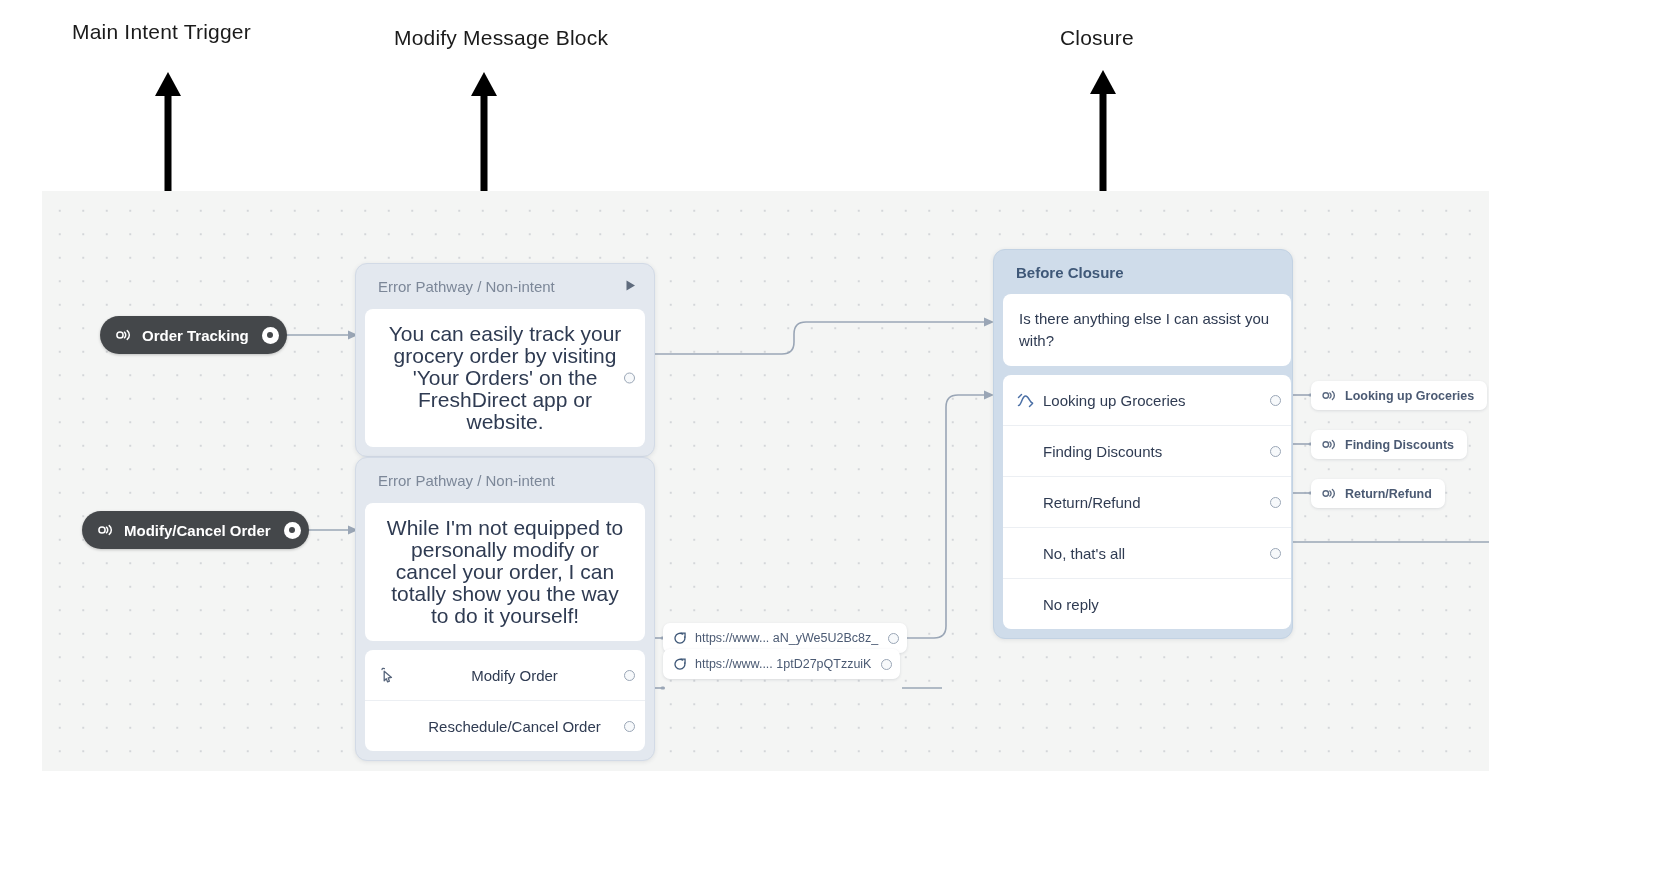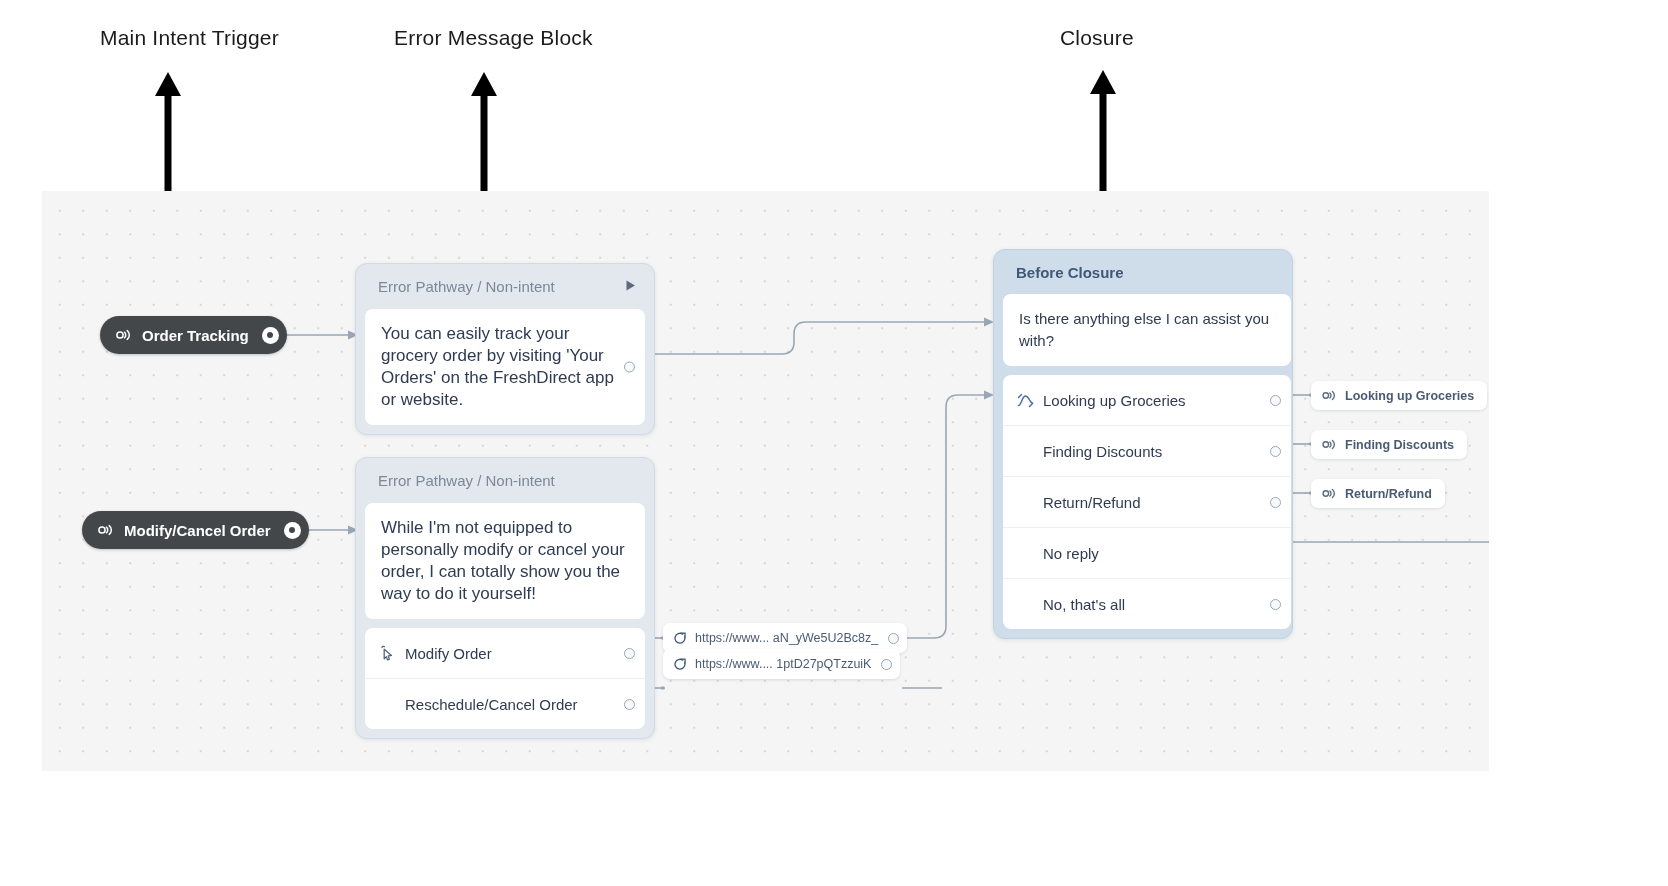--- a/index.html
+++ b/index.html
@@ -74,35 +74,36 @@
 
   
   .err-block{
     position:absolute;
     background:#e3e8ef;
     border:1px solid #d2dae6;
     border-radius:12px;
     padding:0 9px 9px 9px;
     box-shadow:0 1px 4px rgba(40,50,70,.10);
     box-sizing:border-box;
+    text-align:center;
   }
   .err-head{
     height:45px;
     display:flex;align-items:center;justify-content:space-between;
     padding:0 8px 0 13px;
     font-size:15px;
     color:#7c8798;
     font-weight:400;
   }
   .play-ico{color:#5f6b7d;font-size:15px;line-height:1;}
   .err-msg{
     background:#ffffff;
     border-radius:8px;
     padding:14px 16px;
-    font-size:17px;
+    font-size:21px;
     line-height:22px;
     color:#2f3b52;
     position:relative;
   }
   .port-o{
     width:11px;height:11px;border-radius:50%;
     border:1.4px solid #9aa6b6;background:#f7f9fb;
     box-sizing:border-box;
   }
   .err-msg .port-o{position:absolute;right:10px;top:50%;transform:translateY(-50%);}
@@ -167,22 +168,22 @@
     box-shadow:0 1px 3px rgba(40,50,70,.12);
     font-size:12.5px;font-weight:600;color:#4b5a73;
     white-space:nowrap;
     box-sizing:border-box;
   }
   .out-pill .spk{margin-right:9px;display:flex;align-items:center;color:#5a6980;}
 </style>
 </head>
 <body>
 
-<div class="anno-label" style="left:72px;top:26px;margin-left:28px;">Main Intent Trigger</div>
-<div class="anno-label" style="left:394px;top:26px;">Error Message Block</div>
+<div class="anno-label" style="left:72px;top:20px;">Main Intent Trigger</div>
+<div class="anno-label" style="left:394px;top:26px;">Modify Message Block</div>
 <div class="anno-label" style="left:1060px;top:26px;">Closure</div>
 
 <svg class="anno-arrow-up" style="left:152px;top:68px;width:32px;height:205px;" viewBox="0 0 32 205">
   <path d="M16 200 L16 20" stroke="#000" stroke-width="7" fill="none"></path>
   <path d="M16 4 L29 28 L3 28 Z" fill="#000"></path>
 </svg>
 <svg class="anno-arrow-up" style="left:468px;top:68px;width:32px;height:190px;" viewBox="0 0 32 190">
   <path d="M16 186 L16 20" stroke="#000" stroke-width="7" fill="none"></path>
   <path d="M16 4 L29 28 L3 28 Z" fill="#000"></path>
 </svg>
@@ -351,25 +352,25 @@
       </div>
       <div class="choice-row indent">
         <span class="rowlabel">Finding Discounts</span>
         <span class="port-o"></span>
       </div>
       <div class="choice-row indent">
         <span class="rowlabel">Return/Refund</span>
         <span class="port-o"></span>
       </div>
       <div class="choice-row indent">
+        <span class="rowlabel">No, that's all</span>
+        <span class="port-o"></span>
+      </div>
+      <div class="choice-row indent">
         <span class="rowlabel">No reply</span>
-      </div>
-      <div class="choice-row indent">
-        <span class="rowlabel">No, that's all</span>
-        <span class="port-o"></span>
       </div>
     </div>
   </div>
 
   <div class="out-pill" style="left:1269px;top:190px;">
     <span class="spk">
       <svg width="14" height="11" viewBox="0 0 15 12">
         <circle cx="4" cy="6" r="3" fill="none" stroke="#5a6980" stroke-width="1.5"></circle>
         <path d="M8.4 3.2 A3.6 3.6 0 0 1 8.4 8.8" fill="none" stroke="#5a6980" stroke-width="1.5" stroke-linecap="round"></path>
         <path d="M11.2 1.6 A5.6 5.6 0 0 1 11.2 10.4" fill="none" stroke="#5a6980" stroke-width="1.5" stroke-linecap="round"></path>

